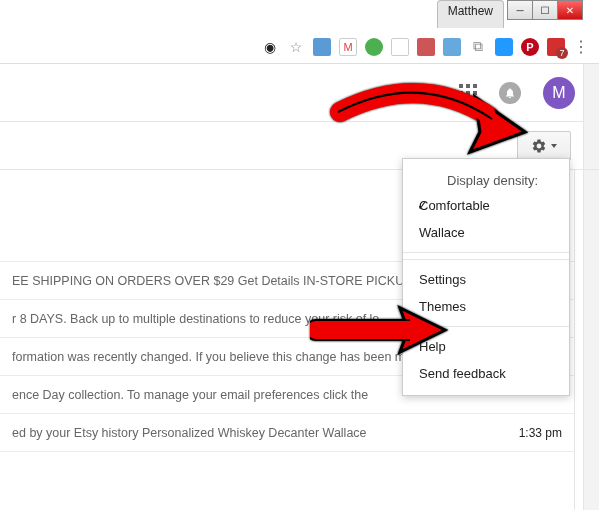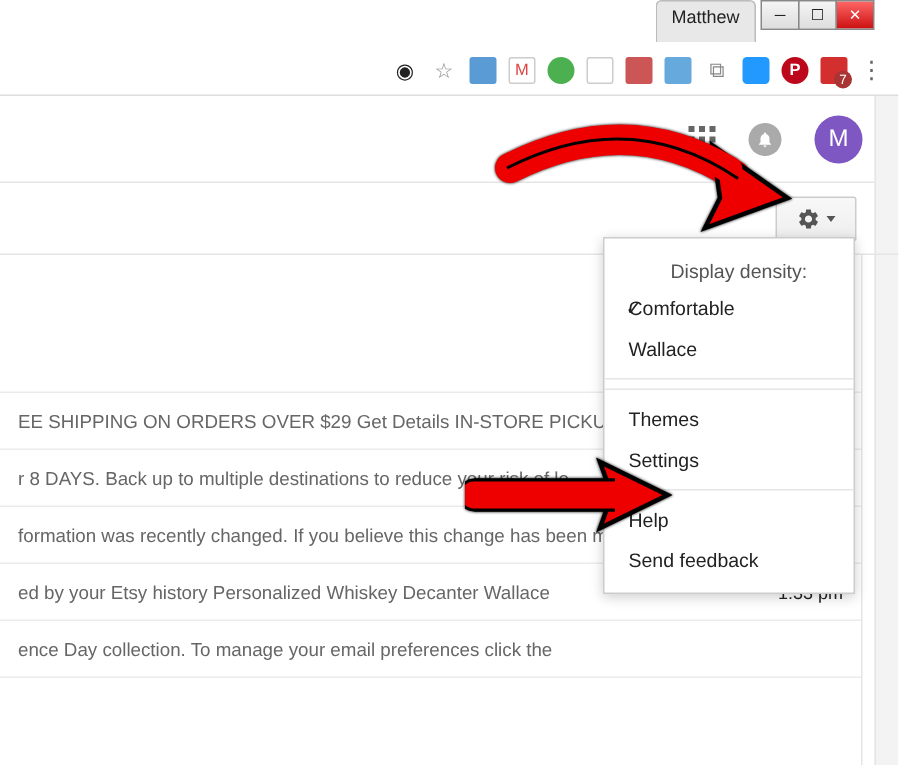--- a/index.html
+++ b/index.html
@@ -119,36 +119,36 @@
   <div class="email-row">
       <span class="snippet">EE SHIPPING ON ORDERS OVER $29 Get Details IN-STORE PICKUP</span>
     </div>
   <div class="email-row">
       <span class="snippet">r 8 DAYS. Back up to multiple destinations to reduce your risk of lo</span>
     </div>
   <div class="email-row">
       <span class="snippet">formation was recently changed. If you believe this change has been ma</span>
     </div>
   <div class="email-row">
+      <span class="snippet">ence Day collection. To manage your email preferences click the</span>
+    </div>
+  <div class="email-row">
     <span class="snippet">ed by your Etsy history Personalized Whiskey Decanter Wallace</span>
     <span class="time">1:33 pm</span>
   </div>
-  <div class="email-row">
-      <span class="snippet">ence Day collection. To manage your email preferences click the</span>
-    </div>
 </div>
 
 <div class="settings-menu">
   <div class="menu-label">Display density:</div>
   <div class="menu-item checked">Comfortable</div>
   <div class="menu-item">Wallace</div>
   <div class="menu-sep"></div>
   <div class="menu-sep"></div>
+  <div class="menu-item">Settings</div>
   <div class="menu-item">Themes</div>
-  <div class="menu-item">Settings</div>
   <div class="menu-sep"></div>
   <div class="menu-item">Help</div>
   <div class="menu-item">Send feedback</div>
 </div>
 
 <div class="arrow" style="top:62px; left:330px;">
   <svg width="200" height="100" viewBox="0 0 200 100">
     <path d="M 10 50 Q 90 10 160 55" stroke="#e00" stroke-width="20" fill="none" stroke-linecap="round"></path>
     <path d="M 10 50 Q 90 10 160 55" stroke="#000" stroke-width="24" fill="none" stroke-linecap="round" opacity="0"></path>
     <polygon points="195,70 145,35 150,70 140,90" fill="#e00" stroke="#000" stroke-width="3"></polygon>

